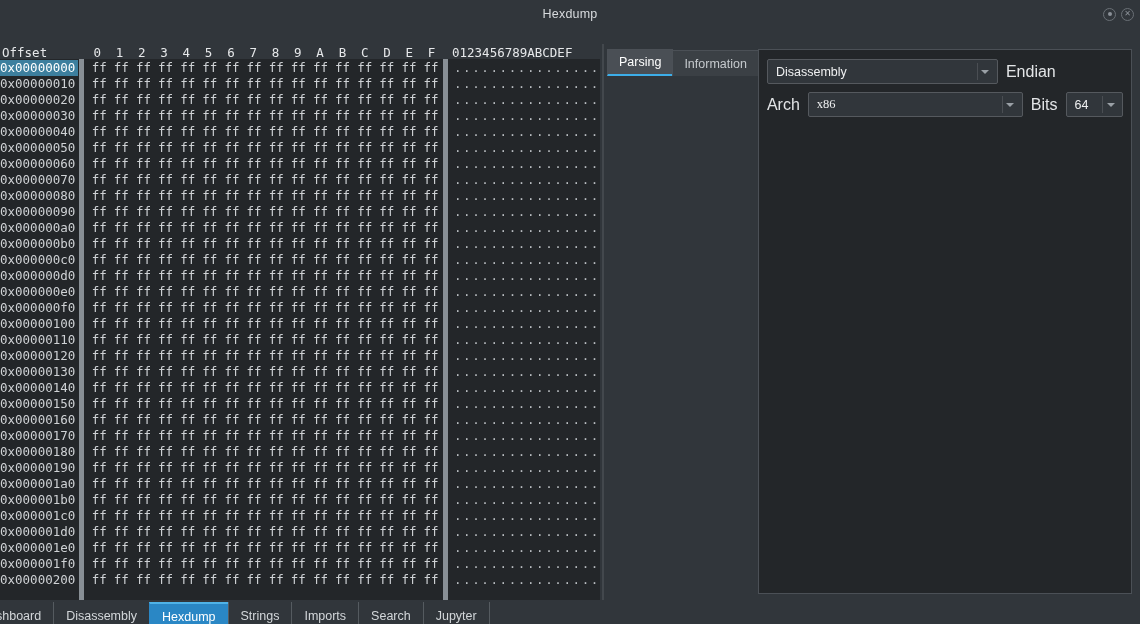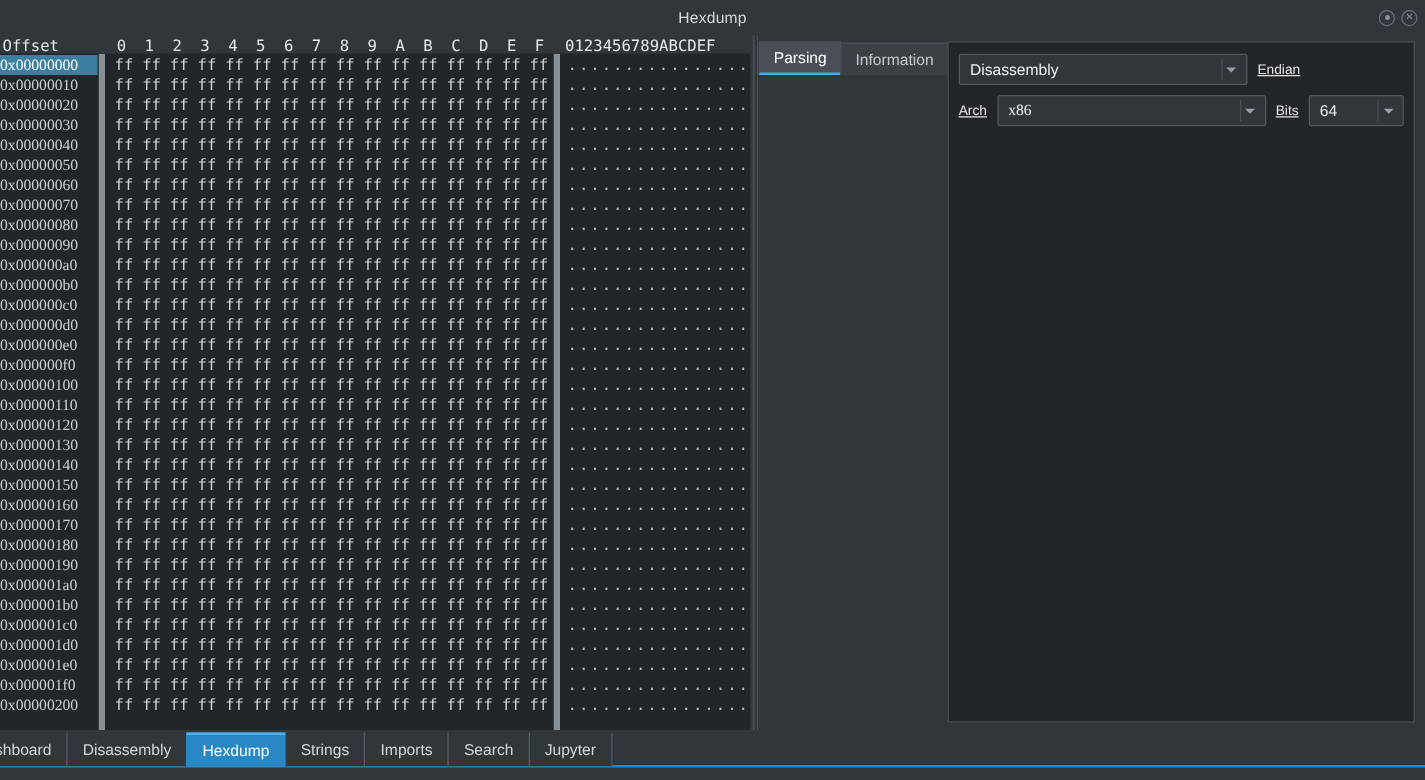--- a/index.html
+++ b/index.html
@@ -51,21 +51,22 @@
   .tb-btn span { display: block; }
   .tb-dot {
     width: 4px; height: 4px; border-radius: 50%;
     background: #8b9198;
   }
 
   
   .workarea {
     height: 556px;
     display: flex;
-    background: #a3a3a3;
+    background: #15803d;
+    margin-top: 16px;
   }
 
   
   .hexpanel {
     width: 600px;
     background: #31363b;
     display: flex;
     flex-direction: column;
     position: relative;
   }
@@ -102,21 +103,20 @@
     font-family: "DejaVu Sans Mono", monospace;
     font-size: 12.5px;
     color: #cfd2d5;
     padding-top: 1px;
   }
   .off-row {
     height: 16px;
     line-height: 16px;
     padding-left: 0;
     white-space: nowrap;
-    font-family: Liberation Serif, serif;
   }
   .off-row.selected {
     background: #3d7f9e;
     color: #ffffff;
   }
   .vsep {
     width: 5px;
     background: #888f95;
     margin: 0 1px;
   }
@@ -209,24 +209,23 @@
     display: flex;
     flex-direction: column;
     gap: 8px;
   }
   .ctrl-row {
     display: flex;
     align-items: center;
     gap: 8px;
   }
   .ctrl-label {
-    font-size: 11px;
+    font-size: 16px;
     color: #e3e5e7;
     white-space: nowrap;
-    text-decoration: underline;
   }
   .combo {
     height: 25px;
     background: #31363b;
     border: 1px solid #55595e;
     border-radius: 2px;
     display: flex;
     align-items: center;
     padding: 0 4px 0 8px;
     font-size: 12.5px;

